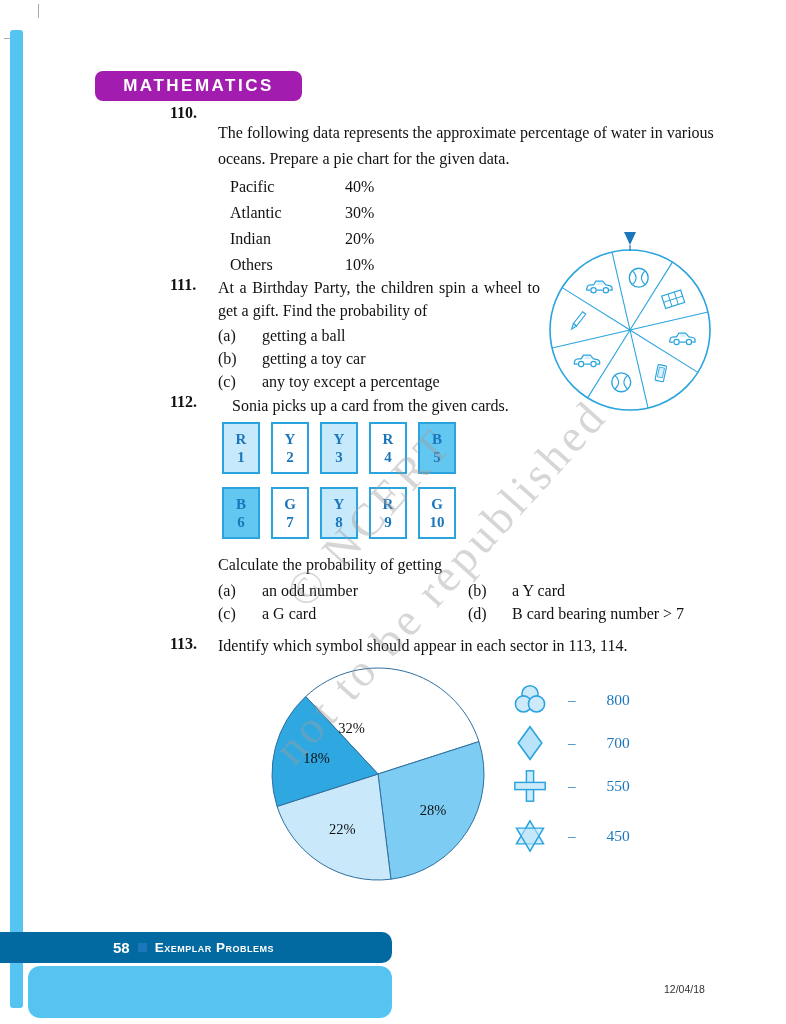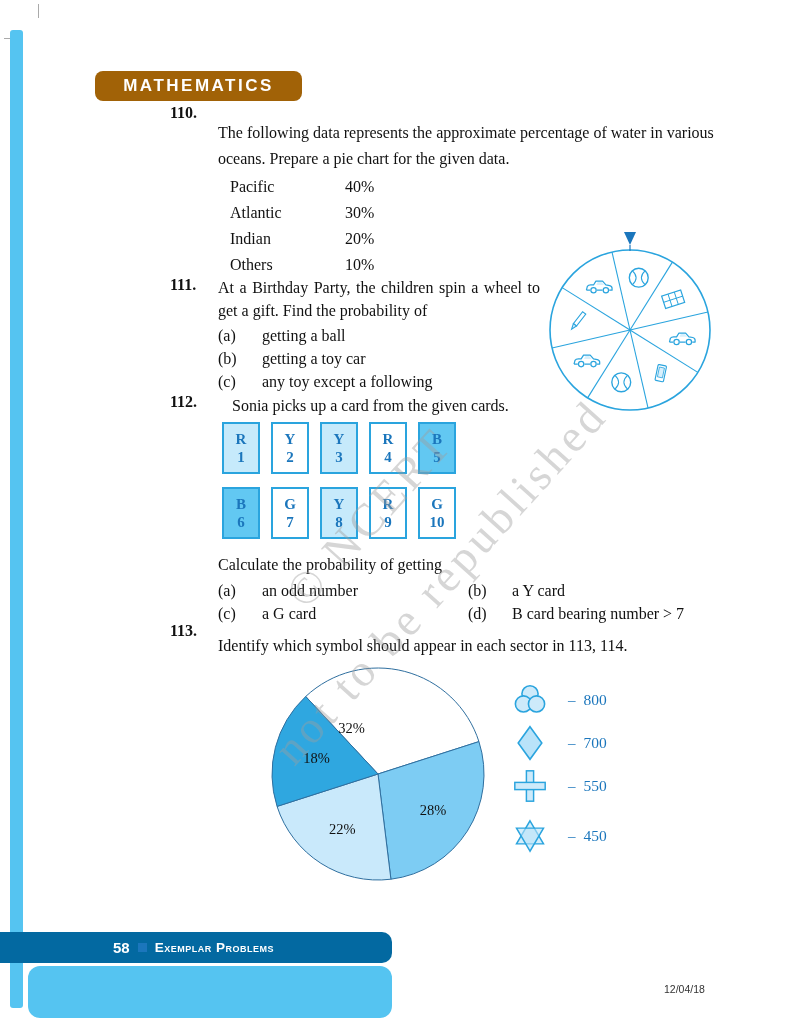--- a/index.html
+++ b/index.html
@@ -5,21 +5,21 @@
   * { margin:0; padding:0; box-sizing:border-box; }
   html,body { background:#fff; }
   .page {
     position:relative; width:786px; height:1024px; background:#ffffff;
     font-family:"Liberation Serif", serif; color:#111; overflow:hidden;
   }
   .crop-v { position:absolute; left:38px; top:4px; width:1px; height:14px; background:#aaa; }
   .crop-h { position:absolute; left:4px; top:38px; width:14px; height:1px; background:#aaa; }
   .left-bar { position:absolute; left:10px; top:30px; width:13px; height:978px; background:#55c4f1; border-radius:3px; }
 
-  .header-pill { position:absolute; left:95px; top:71px; width:207px; height:30px; background:#a16207;
+  .header-pill { position:absolute; left:95px; top:71px; width:207px; height:30px; background:#a21caf;
     border-radius:8px; display:flex; align-items:center; justify-content:center; }
   .header-pill span { font-family:"Liberation Sans", sans-serif; font-weight:bold; font-size:17px;
     letter-spacing:2.5px; color:#fff; }
 
   .qnum { position:absolute; font-weight:bold; font-size:16px; }
   .qtext { position:absolute; font-size:16px; line-height:26px; }
   .q110-num { left:170px; top:104px; }
   .q110-text { left:218px; top:120px; width:502px; }
   .data-table { position:absolute; left:218px; top:174px; font-size:16px; }
   .drow { height:26px; line-height:26px;margin-left:12px; }
@@ -36,32 +36,32 @@
   .cards { position:absolute; left:222px; top:422px; width:260px; display:flex; flex-wrap:wrap;
     column-gap:11px; row-gap:13px; }
   .card { width:38px; height:52px; border:2px solid #2aa4de; background:#fff;
     display:flex; flex-direction:column; align-items:center; justify-content:center; gap:1px; }
   .card.fill-light { background:#c6eafb; }
   .card.fill-medium { background:#62c8f2; }
   .cletter,.cnum { font-weight:bold; font-size:15px; color:#1b76bc; line-height:17px; }
   .followup { position:absolute; left:218px; top:556px; font-size:16px; }
   .q112-parts { position:absolute; left:218px; top:579px; display:grid; grid-template-columns:250px 330px; font-size:16px; }
 
-  .q113-num { left:170px; top:622px; }
+  .q113-num { left:170px; top:635px; }
   .q113-text { left:218px; top:633px; width:520px; }
 
   #pie-svg { position:absolute; left:262px; top:658px; }
   .pie-label { font-family:"Liberation Serif", serif; font-size:14.5px; fill:#111; text-anchor:middle; }
 
   #legend { position:absolute; left:512px; top:682px; }
   .legend-row { display:flex; align-items:center; margin-bottom:7px; }
   .legend-row.last { margin-top:14px; }
   .lsym { width:36px; height:36px; }
   .ldash { margin-left:20px; color:#1b76bc; font-size:15px; }
-  .lval { margin-left:8px; color:#1b76bc; font-size:15.5px;text-align:center; }
+  .lval { margin-left:31px; color:#1b76bc; font-size:15.5px;text-align:center; }
 
   #wheel-svg { position:absolute; left:540px; top:226px; }
 
   .footer-bar { position:absolute; left:0; top:932px; width:392px; height:31px; background:#0369a1;
     border-radius:0 10px 10px 0; display:flex; align-items:center; padding-left:113px;
     font-family:"Liberation Sans", sans-serif; z-index:5; }
   .fnum { color:#fff; font-weight:bold; font-size:15px; }
   .fsq { width:9px; height:9px; background:#1b76bc; margin:0 8px; }
   .flabel { color:#fff; font-weight:bold; font-size:13.5px; font-variant:small-caps; letter-spacing:0.5px; }
   .footer-block { position:absolute; left:28px; top:966px; width:364px; height:52px; background:#55c4f1;
@@ -142,21 +142,21 @@
       <div class="drow"><span class="dlabel">Atlantic</span><span class="dval">30%</span></div>
       <div class="drow"><span class="dlabel">Indian</span><span class="dval">20%</span></div>
       <div class="drow"><span class="dlabel">Others</span><span class="dval">10%</span></div>
     </div>
 
   <span class="qnum q111-num">111.</span>
   <p class="qtext q111-text">At a Birthday Party, the children spin a wheel to get a gift. Find the probability of</p>
   <div class="q111-parts" id="q111-parts">
       <div class="part"><span class="plabel">(a)</span><span class="ptext">getting a ball</span></div>
       <div class="part"><span class="plabel">(b)</span><span class="ptext">getting a toy car</span></div>
-      <div class="part"><span class="plabel">(c)</span><span class="ptext">any toy except a following</span></div>
+      <div class="part"><span class="plabel">(c)</span><span class="ptext">any toy except a percentage</span></div>
     </div>
   <svg id="wheel-svg" width="180" height="186" viewBox="0 0 180 186">
       <circle cx="90" cy="104" r="80" fill="#fff" stroke="#2aa4de" stroke-width="1.6"></circle>
       <line x1="90" y1="104" x2="167.95" y2="86.00" stroke="#2aa4de" stroke-width="1.1"></line>
       <line x1="90" y1="104" x2="132.39" y2="36.16" stroke="#2aa4de" stroke-width="1.1"></line>
       <line x1="90" y1="104" x2="72.00" y2="26.05" stroke="#2aa4de" stroke-width="1.1"></line>
       <line x1="90" y1="104" x2="22.16" y2="61.61" stroke="#2aa4de" stroke-width="1.1"></line>
       <line x1="90" y1="104" x2="12.05" y2="122.00" stroke="#2aa4de" stroke-width="1.1"></line>
       <line x1="90" y1="104" x2="47.61" y2="171.84" stroke="#2aa4de" stroke-width="1.1"></line>
       <line x1="90" y1="104" x2="108.00" y2="181.95" stroke="#2aa4de" stroke-width="1.1"></line>

